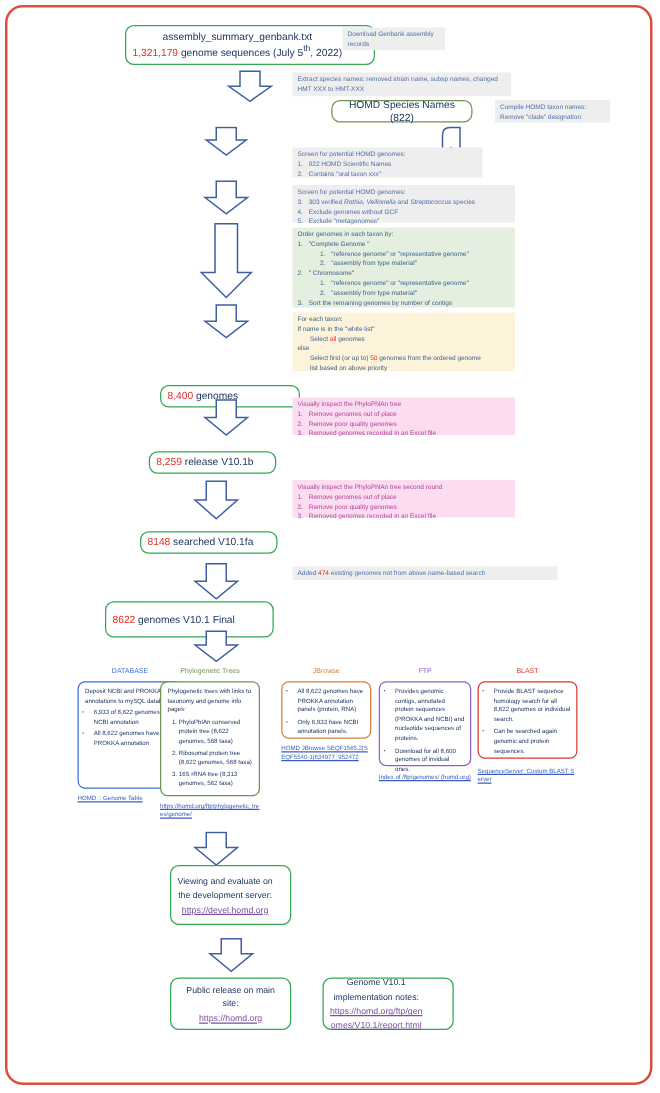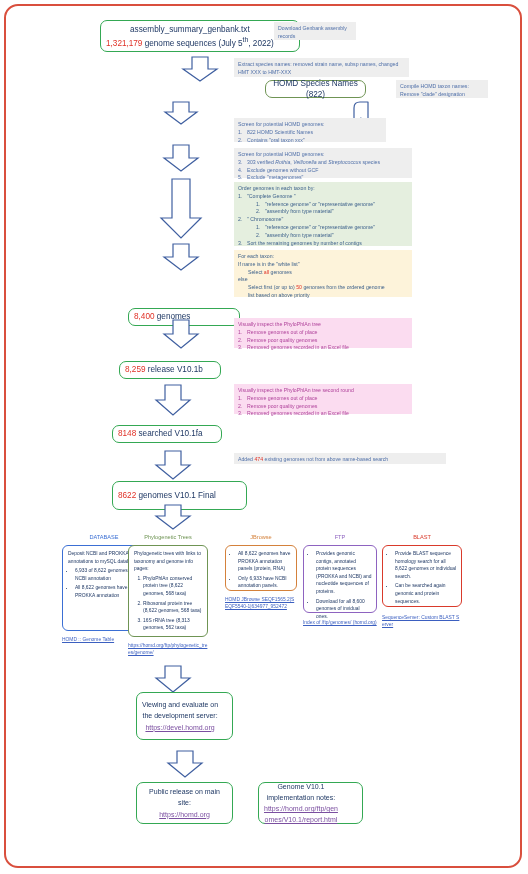--- a/index.html
+++ b/index.html
@@ -53,21 +53,21 @@
 
   <svg class="arrow" style="left:170px;top:56px;" width="60" height="26" viewBox="0 0 60 26">
     <polygon points="22,1 38,1 38,13 47,13 30,25 13,13 22,13" fill="#ffffff" stroke="#3f5fa0" stroke-width="1.2"></polygon>
   </svg>
 
   <div class="note plain" style="left:234px;top:58px;width:175px;height:19px;">
     <span>Extract species names: removed strain name, subsp names, changed HMT XXX to HMT-XXX</span>
   </div>
 
 
-  <div class="node" style="left:265px;top:80px;width:101px;height:18px;border-color:#6f9454;">
+  <div class="node" style="left:265px;top:80px;width:113px;height:18px;border-color:#6f9454;">
     <span>HOMD Species Names (822)</span>
   </div>
 
   <div class="note plain" style="left:396px;top:80px;width:92px;height:18px;">
     <span>Compile HOMD taxon names: Remove "clade" designation</span>
   </div>
 
   <svg class="arrow" style="left:152px;top:101px;" width="58" height="24" viewBox="0 0 58 24">
     <polygon points="21,1 37,1 37,11 45,11 29,23 13,11 21,11" fill="#ffffff" stroke="#3f5fa0" stroke-width="1.2"></polygon>
   </svg>
@@ -158,21 +158,21 @@
   </div>
 
   <svg class="arrow" style="left:144px;top:450px;" width="58" height="30" viewBox="0 0 58 30">
     <polygon points="21,1 37,1 37,15 46,15 29,29 12,15 21,15" fill="#ffffff" stroke="#3f5fa0" stroke-width="1.2"></polygon>
   </svg>
 
   <div class="note plain" style="left:234px;top:453px;width:212px;height:11px;">
     <span>Added </span><span class="red">474</span><span> existing genomes not from above name-based search</span>
   </div>
 
-  <div class="node" style="left:112px;top:481px;width:135px;height:29px;">
+  <div class="node" style="left:84px;top:481px;width:135px;height:29px;">
     <span><span class="red">8622</span><span> genomes V10.1 Final</span></span>
   </div>
 
   <svg class="arrow" style="left:144px;top:504px;" width="58" height="26" viewBox="0 0 58 26">
     <polygon points="21,1 37,1 37,12 46,12 29,25 12,12 21,12" fill="#ffffff" stroke="#3f5fa0" stroke-width="1.2"></polygon>
   </svg>
 
   <div class="col" style="left:62px;top:534px;width:84px;height:120px;">
     <div class="col-title" style="color:#3b6fd4;">DATABASE</div>
     <div class="col-box" style="left:0;width:84px;height:86px;border-color:#3b6fd4;">

